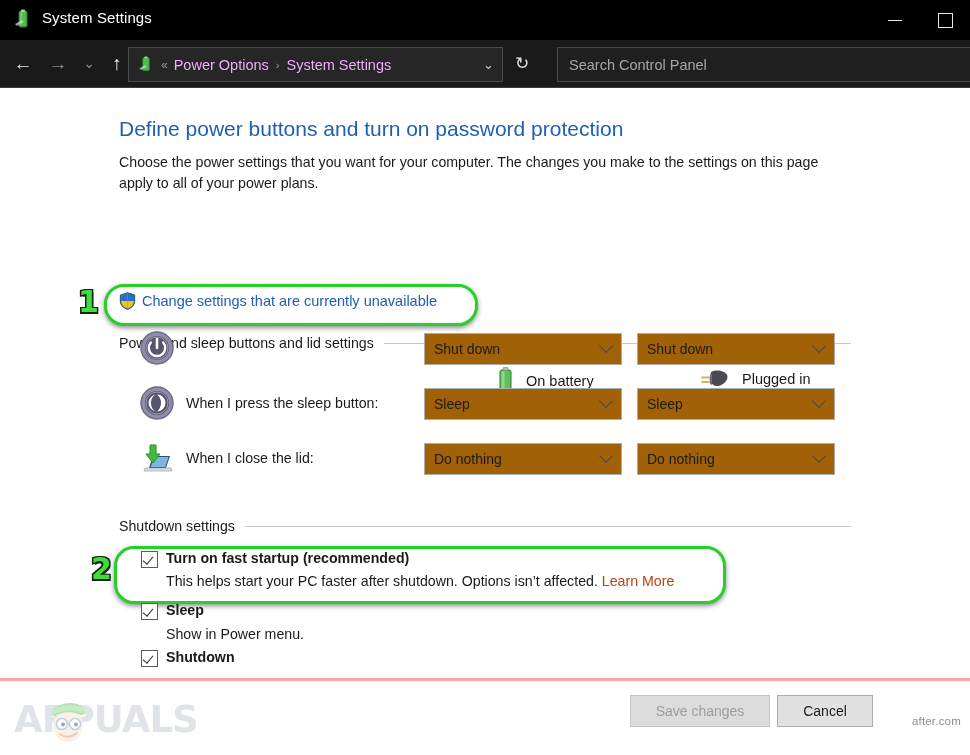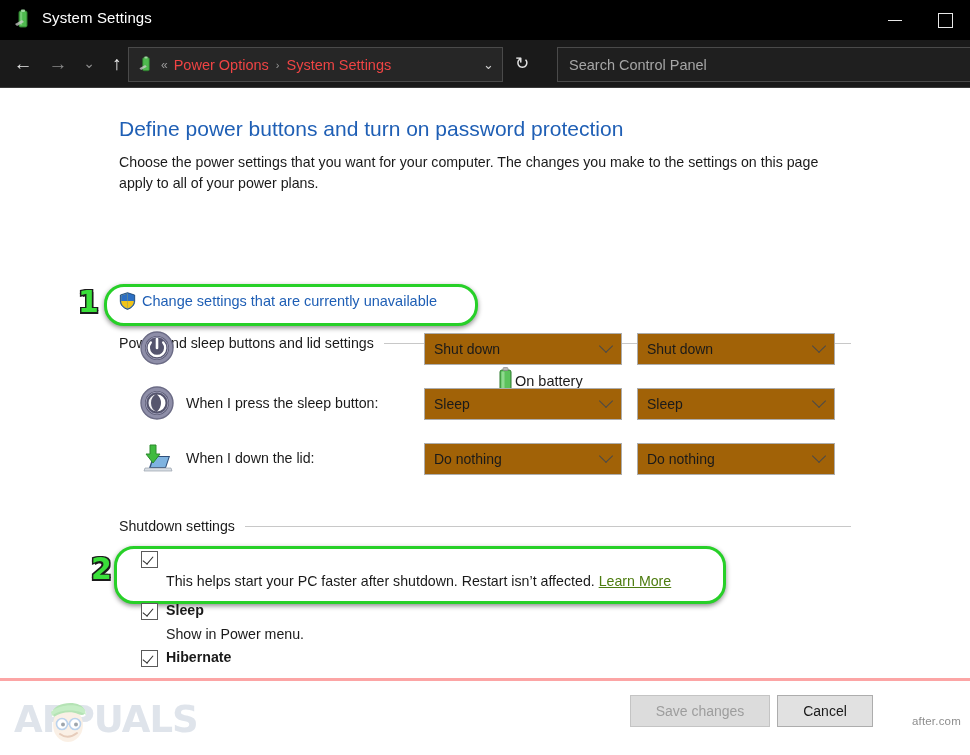--- a/index.html
+++ b/index.html
@@ -90,21 +90,21 @@
     margin-left: 8px;
     width: 18px; height: 18px;
     flex: 0 0 auto;
   }
   .addr-chev {
     color: #9a9a9a;
     font-size: 12px;
     margin: 0 6px 0 6px;
   }
   .addr-seg {
-    color: #ef4444;
+    color: #f0abfc;
     font-size: 14.5px;
     white-space: nowrap;
   }
   .addr-sep {
     color: #9a9a9a;
     font-size: 11px;
     margin: 0 7px;
   }
   .addr-drop {
     position: absolute;
@@ -218,20 +218,21 @@
   
   .colhead {
     position: absolute;
     top: 278px;
     display: flex;
     align-items: center;
   }
   .colhead span {
     font-size: 14.5px;
     color: #1a1a1a;
+    margin-left: 11px;
     white-space: nowrap;
   }
   .col-battery { left: 495px; }
   .col-plugged { left: 697px; }
 
   
   .row-icon {
     position: absolute;
     left: 139px;
     width: 36px; height: 36px;
@@ -291,22 +292,21 @@
     color: #1a1a1a;
     white-space: nowrap;
   }
   .cb-sub {
     position: absolute;
     font-size: 14.2px;
     color: #1a1a1a;
     white-space: nowrap;
   }
   .learnmore {
-    color: #4d7c0f;
-    text-decoration: underline;
+    color: #c2410c;
     margin-top: 24px;
   }
 
   
   .bottombar {
     position: absolute;
     left: 0; top: 678px;
     width: 970px; height: 52px;
     background: #ffffff;
     border-top: 3px solid #fca5a5;
@@ -434,20 +434,29 @@
   </div>
 
   <div class="colhead col-battery">
     <svg width="20" height="30" viewBox="0 0 20 30">
       <rect x="5" y="4" width="11" height="23" rx="2" fill="#5cc25c" stroke="#2f7a2f" stroke-width="1"></rect>
       <rect x="8" y="1.5" width="5" height="3" rx="1" fill="#b9b9b9" stroke="#8a8a8a" stroke-width=".7"></rect>
       <rect x="6.5" y="5.5" width="3" height="20" rx="1" fill="#8fd98f"></rect>
     </svg>
     <span>On battery</span>
   </div>
+  <div class="colhead col-plugged">
+    <svg width="34" height="26" viewBox="0 0 34 26">
+      <path d="M14 6 C20 3 28 5 30 9 C32 13 27 19 21 20 C17 20.6 13 17 12.5 13 Z" fill="#4a4a52"></path>
+      <rect x="4" y="10.5" width="10" height="2" rx="1" fill="#d8b26a"></rect>
+      <rect x="4" y="15" width="10" height="2" rx="1" fill="#d8b26a"></rect>
+      <path d="M13 9 L15 8 L15 19 L13 18 Z" fill="#6d6d76"></path>
+    </svg>
+    <span>Plugged in</span>
+  </div>
 
   <svg class="row-icon" style="top:242px;" viewBox="0 0 36 36">
     <circle cx="18" cy="18" r="16" fill="#8e8ea8" stroke="#6b6b85" stroke-width="1.4"></circle>
     <circle cx="18" cy="18" r="12" fill="#55556e"></circle>
     <circle cx="18" cy="18" r="11" fill="none" stroke="#9a9ab4" stroke-width="1"></circle>
     <path d="M18 9 V18" stroke="#ffffff" stroke-width="2.6" stroke-linecap="round"></path>
     <path d="M11.8 12.5 A8.2 8.2 0 1 0 24.2 12.5" fill="none" stroke="#ffffff" stroke-width="2.4" stroke-linecap="round"></path>
   </svg>
   <div class="combo col1" style="top:245px;">
     <span class="combo-val">Shut down</span>
@@ -474,50 +483,51 @@
     <span class="combo-val">Sleep</span>
     <i class="combo-chev"></i>
   </div>
 
   <svg class="row-icon" style="top:352px;" viewBox="0 0 36 36">
     <path d="M14 16 L31 16 L27 28 L10 28 Z" fill="#2f4f7a"></path>
     <path d="M15 17 L29.6 17 L26.3 27 L11.8 27 Z" fill="#7fb3e0"></path>
     <path d="M6 28 L32 28 L33 31 L5 31 Z" fill="#d8dde4" stroke="#9aa2ad" stroke-width=".7"></path>
     <path d="M11 5 L17 5 L17 14 L21 14 L14 23 L7 14 L11 14 Z" fill="#3fbb3f" stroke="#2c8a2c" stroke-width="1"></path>
   </svg>
-  <div class="row-label" style="top:362px;">When I down the lid:</div>
+  <div class="row-label" style="top:362px;">When I close the lid:</div>
   <div class="combo col1" style="top:355px;">
     <span class="combo-val">Do nothing</span>
     <i class="combo-chev"></i>
   </div>
   <div class="combo col2" style="top:355px;">
     <span class="combo-val">Do nothing</span>
     <i class="combo-chev"></i>
   </div>
 
   <div class="section" style="top:430px;">
     <div class="section-label">Shutdown settings</div>
     <div class="section-rule"></div>
   </div>
 
   <div class="callout" style="left:114px; top:458px; width:606px; height:52px;"></div>
   <div class="callout-num" style="left:91px; top:466px;">2</div>
 
   <div class="cbox" style="left:141px; top:463px;"></div>
+  <div class="cb-label" style="left:166px; top:462px;">Turn on fast startup (recommended)</div>
   <div class="cb-sub" style="left:166px; top:485px;">
-    <span>This helps start your PC faster after shutdown. Restart isn’t affected.</span>
+    <span>This helps start your PC faster after shutdown. Options isn’t affected.</span>
     <span class="learnmore">Learn More</span>
   </div>
 
   <div class="cbox" style="left:141px; top:515px;"></div>
   <div class="cb-label" style="left:166px; top:514px;">Sleep</div>
   <div class="cb-sub" style="left:166px; top:538px;">Show in Power menu.</div>
 
   <div class="cbox" style="left:141px; top:562px;"></div>
-  <div class="cb-label" style="left:166px; top:561px;">Hibernate</div>
+  <div class="cb-label" style="left:166px; top:561px;">Shutdown</div>
   <div class="cb-sub" style="left:166px; top:589px;">Show in Power menu.</div>
 
 </div>
 
 <div class="bottombar">
   <div class="btn btn-save disabled">Save changes</div>
   <div class="btn btn-cancel">Cancel</div>
   <div class="wsxdn">after.com</div>
 </div>
 

